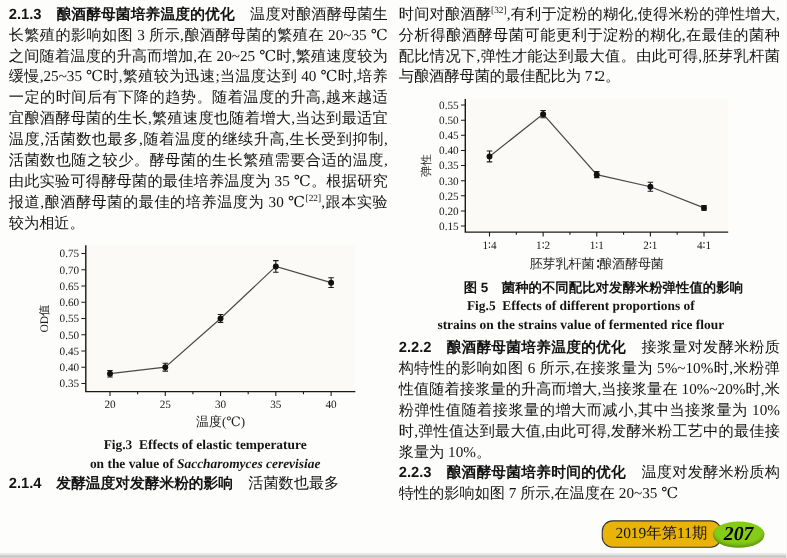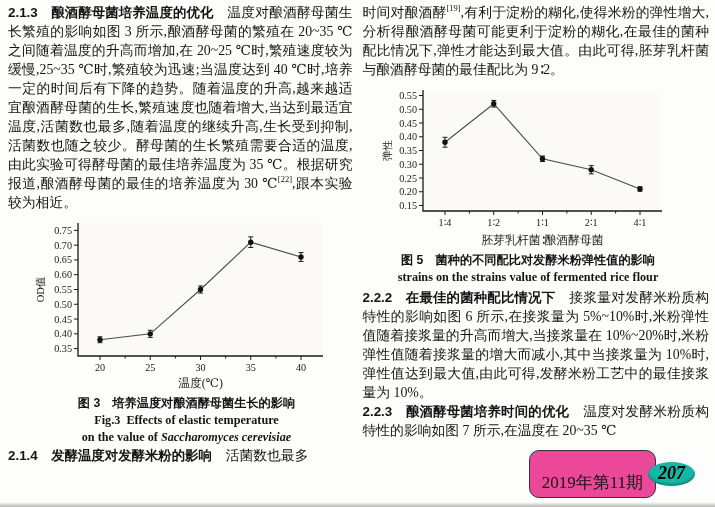--- a/index.html
+++ b/index.html
@@ -10,28 +10,28 @@
   .col{width:347px;}
   .col.right{width:349px;}
   .para{margin:0;font-size:13.8px;line-height:19px;text-align:justify;}
   .hd{font-weight:bold;font-family:"Liberation Sans","DejaVu Sans",sans-serif;font-size:13.4px;}
   sup{font-size:8.5px;line-height:0;}
   .fig{margin:3px 0 0 26px;width:305px;text-align:center;}
   .fig.f5{margin-left:18px;width:295px;}
   figure{margin:0;}
   figcaption{margin-top:1px;}
   .cap-cn{font-weight:bold;font-family:"Liberation Sans","DejaVu Sans",sans-serif;
-          font-size:12.2px;line-height:17px;}
+          font-size:12.2px;line-height:17px;text-align:right;}
   .cap-en{font-weight:bold;font-size:12.2px;line-height:17px;}
   .cap-en i{font-weight:bold;}
   svg text{font-family:"Liberation Serif","DejaVu Serif",serif;fill:#1a1a1a;}
   .footer{position:absolute;right:20px;bottom:9px;display:flex;align-items:center;}
-  .issue-pill{border:1.3px solid #333;border-radius:10px;padding:20px 12px 3px;
-              font-size:17px;background:#ec4899;white-space:nowrap;}
-  .page-num{margin-left:-8px;background:#14b8a6;border-radius:50%;padding:2px 10px 4px;
+  .issue-pill{border:1.3px solid #333;border-radius:10px;padding:2px 12px 3px;
+              font-size:14px;background:#eab308;white-space:nowrap;}
+  .page-num{margin-left:-8px;background:#84cc16;border-radius:50%;padding:2px 10px 4px;
             font-size:18px;font-weight:bold;font-style:italic;color:#000;line-height:1;
             box-shadow:inset 0 -2px 3px rgba(0,0,0,.28);}
   .bottom-shade{position:absolute;left:0;right:0;bottom:0;height:5px;
             background:linear-gradient(to bottom,rgba(0,0,0,0),rgba(0,0,0,.28));}
 </style>
 </head>
 <body>
 
 <div class="page">
   <div class="cols">
@@ -93,31 +93,30 @@
             <line x1="216.75" y1="21.89111111111113" x2="216.75" y2="32.53111111111113" stroke="#1a1a1a" stroke-width="1"></line>
             <line x1="214.25" y1="21.89111111111113" x2="219.25" y2="21.89111111111113" stroke="#1a1a1a" stroke-width="1"></line>
             <line x1="214.25" y1="32.53111111111113" x2="219.25" y2="32.53111111111113" stroke="#1a1a1a" stroke-width="1"></line>
             <circle cx="216.75" cy="27.211111111111137" r="2.7" fill="#111111"></circle>
             <line x1="267" y1="37.55555555555556" x2="267" y2="46.42222222222222" stroke="#1a1a1a" stroke-width="1"></line>
             <line x1="264.5" y1="37.55555555555556" x2="269.5" y2="37.55555555555556" stroke="#1a1a1a" stroke-width="1"></line>
             <line x1="264.5" y1="46.42222222222222" x2="269.5" y2="46.42222222222222" stroke="#1a1a1a" stroke-width="1"></line>
             <circle cx="267" cy="41.98888888888888" r="2.7" fill="#111111"></circle>
           </svg>
         <figcaption>
-          <div class="cap-cn">图 3 培养温度对酿酒酵母菌生长的影响</div>
           <div class="cap-en">Fig.3 Effects of elastic temperature</div>
           <div class="cap-en"><span>on the value of </span><i>Saccharomyces cerevisiae</i></div>
         </figcaption>
       </figure>
 
       <p class="para"><span class="hd">2.1.4 发酵温度对发酵米粉的影响</span><span> 活菌数也最多</span></p>
     </div>
 
     <div class="col right">
-      <p class="para"><span>时间对酿酒酵</span><sup>[19]</sup><span>,有利于淀粉的糊化,使得米粉的弹性增大,分析得酿酒酵母菌可能更利于淀粉的糊化,在最佳的菌种配比情况下,弹性才能达到最大值。由此可得,胚芽乳杆菌与酿酒酵母菌的最佳配比为 9∶2。</span></p>
+      <p class="para"><span>时间对酿酒酵</span><sup>[32]</sup><span>,有利于淀粉的糊化,使得米粉的弹性增大,分析得酿酒酵母菌可能更利于淀粉的糊化,在最佳的菌种配比情况下,弹性才能达到最大值。由此可得,胚芽乳杆菌与酿酒酵母菌的最佳配比为 7∶2。</span></p>
 
       <figure class="fig f5">
         <svg width="295" height="165">
             <rect x="42" y="8" width="239" height="121" fill="#fbfaf6"></rect>
             <path d="M 42 8 V 129 H 281" stroke="#1a1a1a" stroke-width="1.3" fill="none"></path>
             <line x1="38" y1="123.5" x2="42" y2="123.5" stroke="#1a1a1a" stroke-width="1"></line>
             <text x="36" y="127" text-anchor="end" font-size="10.2">0.15</text>
             <line x1="38" y1="109.75" x2="42" y2="109.75" stroke="#1a1a1a" stroke-width="1"></line>
             <text x="36" y="113.25" text-anchor="end" font-size="10.2">0.20</text>
             <line x1="38" y1="96" x2="42" y2="96" stroke="#1a1a1a" stroke-width="1"></line>
@@ -167,25 +166,26 @@
             <line x1="207.75" y1="83.62499999999999" x2="212.75" y2="83.62499999999999" stroke="#1a1a1a" stroke-width="1"></line>
             <line x1="207.75" y1="91.875" x2="212.75" y2="91.875" stroke="#1a1a1a" stroke-width="1"></line>
             <circle cx="210.25" cy="87.75" r="2.7" fill="#111111"></circle>
             <line x1="259" y1="104.8" x2="259" y2="109.2" stroke="#1a1a1a" stroke-width="1"></line>
             <line x1="256.5" y1="104.8" x2="261.5" y2="104.8" stroke="#1a1a1a" stroke-width="1"></line>
             <line x1="256.5" y1="109.2" x2="261.5" y2="109.2" stroke="#1a1a1a" stroke-width="1"></line>
             <circle cx="259" cy="107" r="2.7" fill="#111111"></circle>
           </svg>
         <figcaption>
           <div class="cap-cn">图 5 菌种的不同配比对发酵米粉弹性值的影响</div>
+          <div class="cap-en">Fig.5 Effects of different proportions of</div>
           <div class="cap-en">strains on the strains value of fermented rice flour</div>
         </figcaption>
       </figure>
 
-      <p class="para" style="margin-top:2px"><span class="hd">2.2.2 在最佳的菌种配比情况下</span><span> 接浆量对发酵米粉质构特性的影响如图 6 所示,在接浆量为 5%~10%时,米粉弹性值随着接浆量的升高而增大,当接浆量在 10%~20%时,米粉弹性值随着接浆量的增大而减小,其中当接浆量为 10%时,弹性值达到最大值,由此可得,发酵米粉工艺中的最佳接浆量为 10%。</span></p>
+      <p class="para" style="margin-top:2px"><span class="hd">2.2.2 酿酒酵母菌培养温度的优化</span><span> 接浆量对发酵米粉质构特性的影响如图 6 所示,在接浆量为 5%~10%时,米粉弹性值随着接浆量的升高而增大,当接浆量在 10%~20%时,米粉弹性值随着接浆量的增大而减小,其中当接浆量为 10%时,弹性值达到最大值,由此可得,发酵米粉工艺中的最佳接浆量为 10%。</span></p>
 
       <p class="para"><span class="hd">2.2.3 酿酒酵母菌培养时间的优化</span><span> 温度对发酵米粉质构特性的影响如图 7 所示,在温度在 20~35 ℃</span></p>
     </div>
   </div>
 
   <div class="footer">
     <span class="issue-pill">2019年第11期</span>
     <span class="page-num">207</span>
   </div>
 

